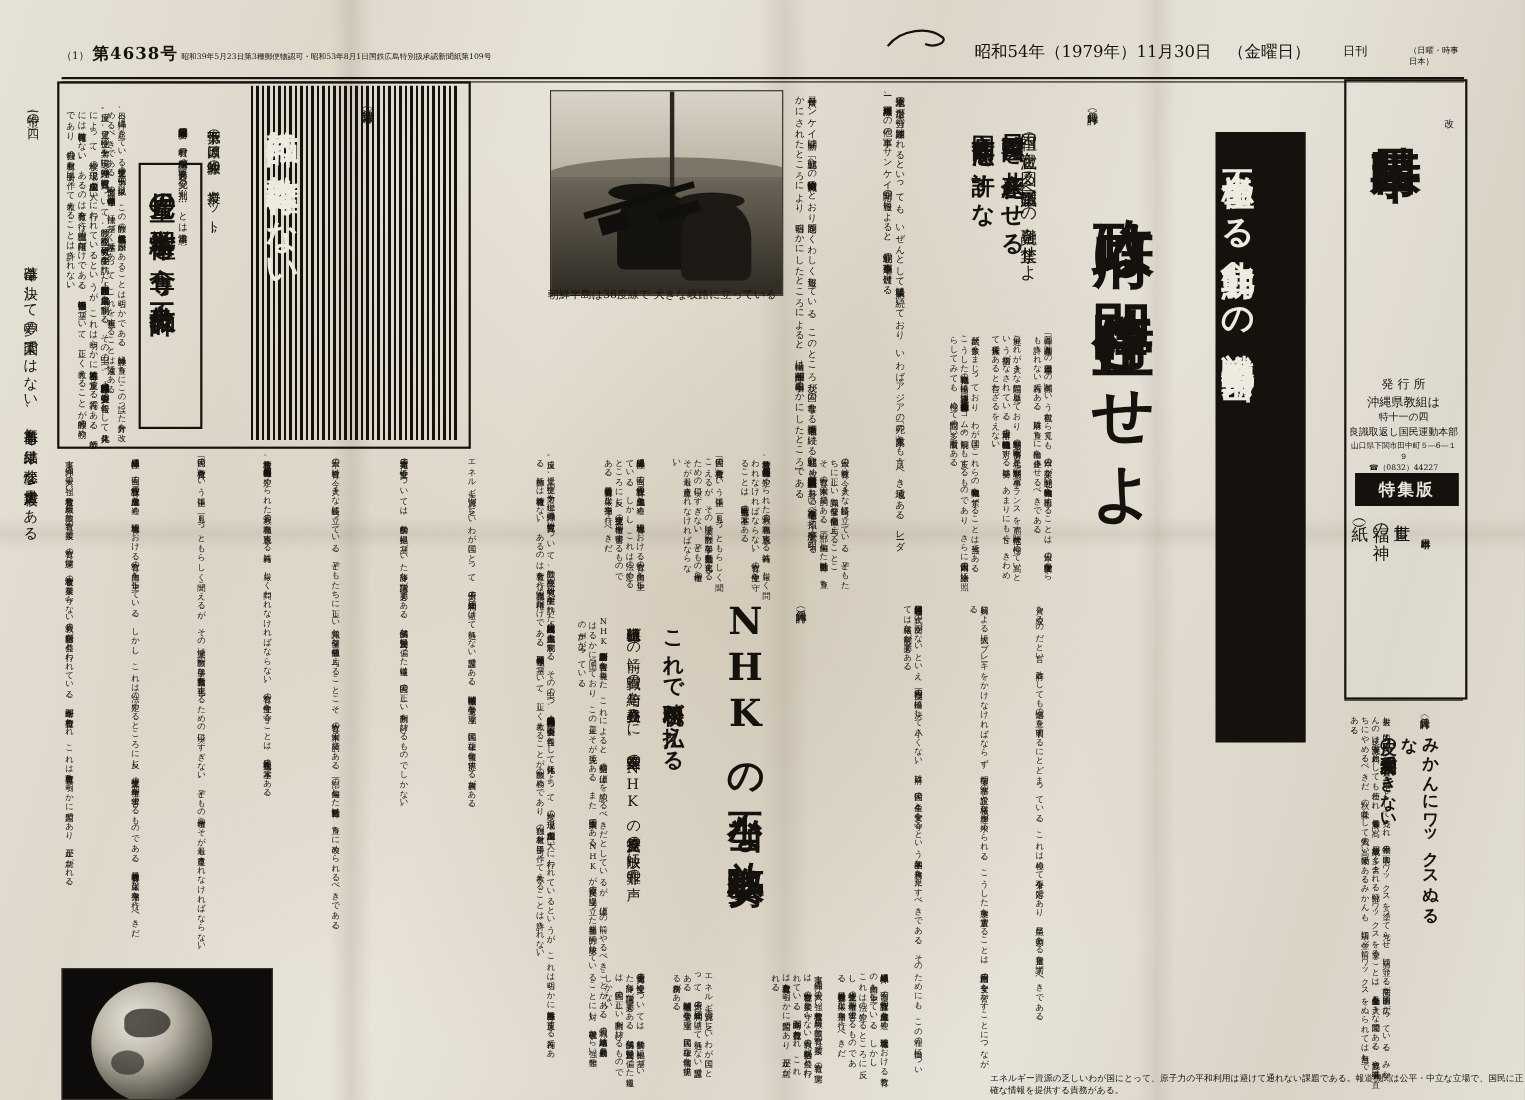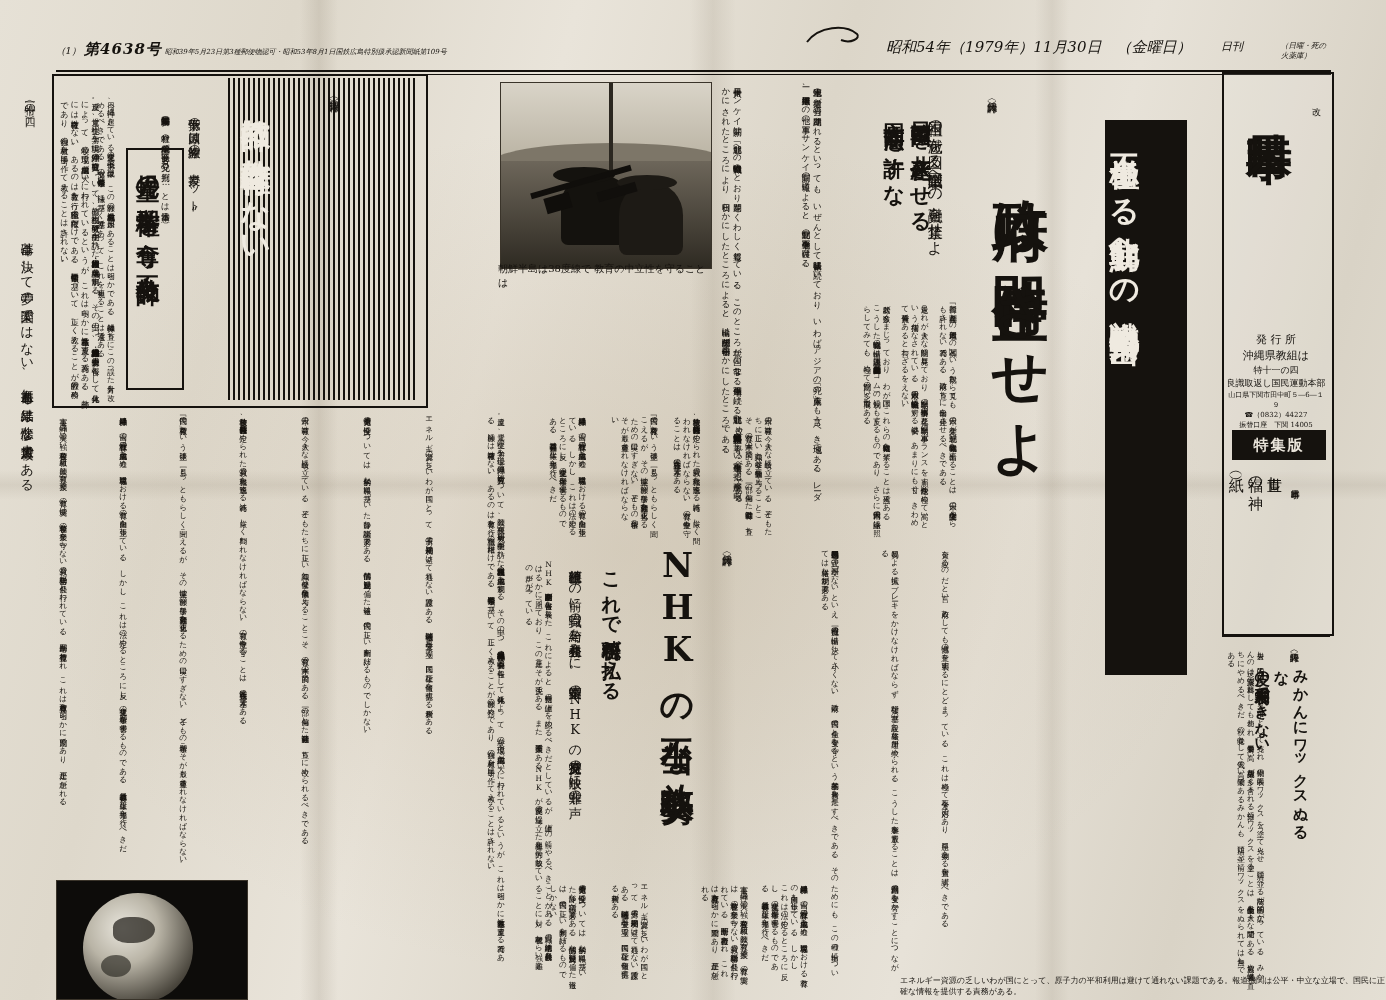--- a/index.html
+++ b/index.html
@@ -21,38 +21,38 @@
   .f1{left:300px;width:38px;background:linear-gradient(90deg,rgba(120,108,88,0) 0%,rgba(120,108,88,.16) 50%,rgba(120,108,88,0) 100%);}
   .f2{left:690px;width:46px;background:linear-gradient(90deg,rgba(120,108,88,0) 0%,rgba(120,108,88,.13) 50%,rgba(120,108,88,0) 100%);}
   .f3{left:1035px;width:34px;background:linear-gradient(90deg,rgba(120,108,88,0) 0%,rgba(120,108,88,.12) 50%,rgba(120,108,88,0) 100%);}
   .fh{position:absolute;left:0;width:1386px;height:30px;background:linear-gradient(180deg,rgba(120,108,88,0) 0%,rgba(120,108,88,.12) 50%,rgba(120,108,88,0) 100%);}
 
   
   .v{writing-mode:vertical-rl;text-orientation:upright;white-space:pre-line;line-height:1.28;}
   .tiny{font-size:7px;}
 
   
-  #masthead{position:absolute;left:56px;top:34px;width:1275px;height:34px;font-style:italic;}
+  #masthead{position:absolute;left:56px;top:34px;width:1275px;height:34px;}
   #mh-left{position:absolute;left:0;top:6px;font-size:9.5px;letter-spacing:0;}
   #mh-left b{font-size:15px;letter-spacing:1px;}
   #mh-title{position:absolute;left:470px;top:0px;font-size:25px;letter-spacing:22px;font-weight:bold;}
   #mh-date{position:absolute;left:830px;top:4px;font-size:15px;}
   #mh-daily{position:absolute;left:1165px;top:5px;font-size:11px;}
   #mh-daily2{position:absolute;left:1225px;top:7px;font-size:7.5px;}
   #mh-swoosh{position:absolute;left:805px;top:22px;width:60px;height:26px;}
 
   
   .rule{position:absolute;background:#15120e;}
 
   
   #rightbox{position:absolute;left:1222px;top:72px;width:108px;height:560px;border:2px solid #15120e;background:rgba(255,255,255,.12);}
   #rb-title{position:absolute;left:1240px;top:96px;height:235px;}
   #rb-title .v{font-size:46px;font-weight:bold;letter-spacing:2px;}
   #rb-kai{position:absolute;left:1310px;top:100px;font-size:9px;}
-  #rb-pub{position:absolute;left:1226px;top:332px;width:100px;text-align:center;font-size:9px;line-height:1.45;}
+  #rb-pub{position:absolute;left:1226px;top:342px;width:100px;text-align:center;font-size:9px;line-height:1.45;}
   #rb-pub .big{font-size:11px;}
   #rb-special{position:absolute;left:1232px;top:430px;width:90px;height:26px;border:2px solid #15120e;background:#15120e;color:#e9e4da;font-size:15px;font-weight:bold;text-align:center;line-height:26px;letter-spacing:2px;}
   #rb-sub{position:absolute;left:1226px;top:466px;width:100px;height:160px;}
   #rb-sub .v{font-size:15px;}
   #rb-sub .v.small{font-size:9px;}
   #rl-head{position:absolute;left:1288px;top:646px;}
   #rl-head .v{font-size:9px;}
   #rl-title{position:absolute;left:1252px;top:660px;height:180px;}
   #rl-title .v{font-size:15px;font-weight:bold;}
   #rl-body{position:absolute;left:1226px;top:646px;height:330px;}
@@ -149,21 +149,21 @@
   <div class="fh" style="top:470px;"></div>
 
   <div id="masthead">
     <div id="mh-left">
       <span>（1）</span>
       <b>第4638号</b>
       <span class="tiny">昭和39年5月23日第3種郵便物認可・昭和53年8月1日国鉄広島特別扱承認新聞紙第109号</span>
     </div>
     <div id="mh-date">昭和54年（1979年）11月30日　（金曜日）</div>
     <div id="mh-daily">日刊</div>
-    <div id="mh-daily2">（日曜・死の火薬庫）</div>
+    <div id="mh-daily2">（日曜・時事日本）</div>
   </div>
   <svg id="mh-swoosh" viewBox="0 0 60 26">
     <path d="M2 20 C 14 4, 40 2, 52 12 C 56 16, 46 22, 36 18" fill="none" stroke="#15120e" stroke-width="2"></path>
   </svg>
 
   <div class="rule" style="left:56px;top:70px;width:1275px;height:2px;"></div>
   <div class="rule" style="left:56px;top:74px;width:1275px;height:1px;"></div>
 
   <div id="rightbox"></div>
   <div id="rb-kai" class="v">改</div>
@@ -223,21 +223,21 @@
     <div class="pole"></div>
     <div class="s1"></div>
       <div class="hat1"></div>
     <div class="s2"></div>
       <div class="hat2"></div>
     <div class="gun"></div>
       <div class="stock"></div>
       <div class="gun2"></div>
   </div>
   <div id="photo-cap">朝鮮半島は38度線で
-教育の中立性を守ることは</div>
+大きな岐路に立っている</div>
 
   <div id="c-right1">
       <div class="v">二十六日付サンケイ新聞は、「北朝鮮への戦略物資輸出」のとおり問題をくわしく報道している。このところ我が国の非常なる軍備増強を続ける北朝鮮へ、朝鮮民主主義人民共和国側の著しい軍事増強を招く事態が明らかにされたところにより、日明らかにしたところによると、輸出は「関係省庁が二十年日明らかにしたところ」である。</div>
     </div>
   <div id="c-right2">
       <div class="v">米地上軍の撤退が当分の間凍結されるといっても、いぜんとして緊張状態は続いており、いわばアジアの「死の火薬庫」とも言うべき地域である。レーダー、軍用無線機その他の軍事、サンケイ新聞の報道によると、北朝鮮の軍事増強を裏付ける。</div>
     </div>
   <div class="bodycol" style="left:862px;top:300px;height:230px;">
       <div class="v">武器が数多くまじっており、わが国はこれらの戦略物資を禁ずることは当然である。こうした戦略物資の輸出は国連決議、対共産圏輸出統制委員会（ココム）の規制にも反するものであり、さらに日本国内の諸法令に照らしてみても、極めて問題の多い商取引である。</div>
     </div>

